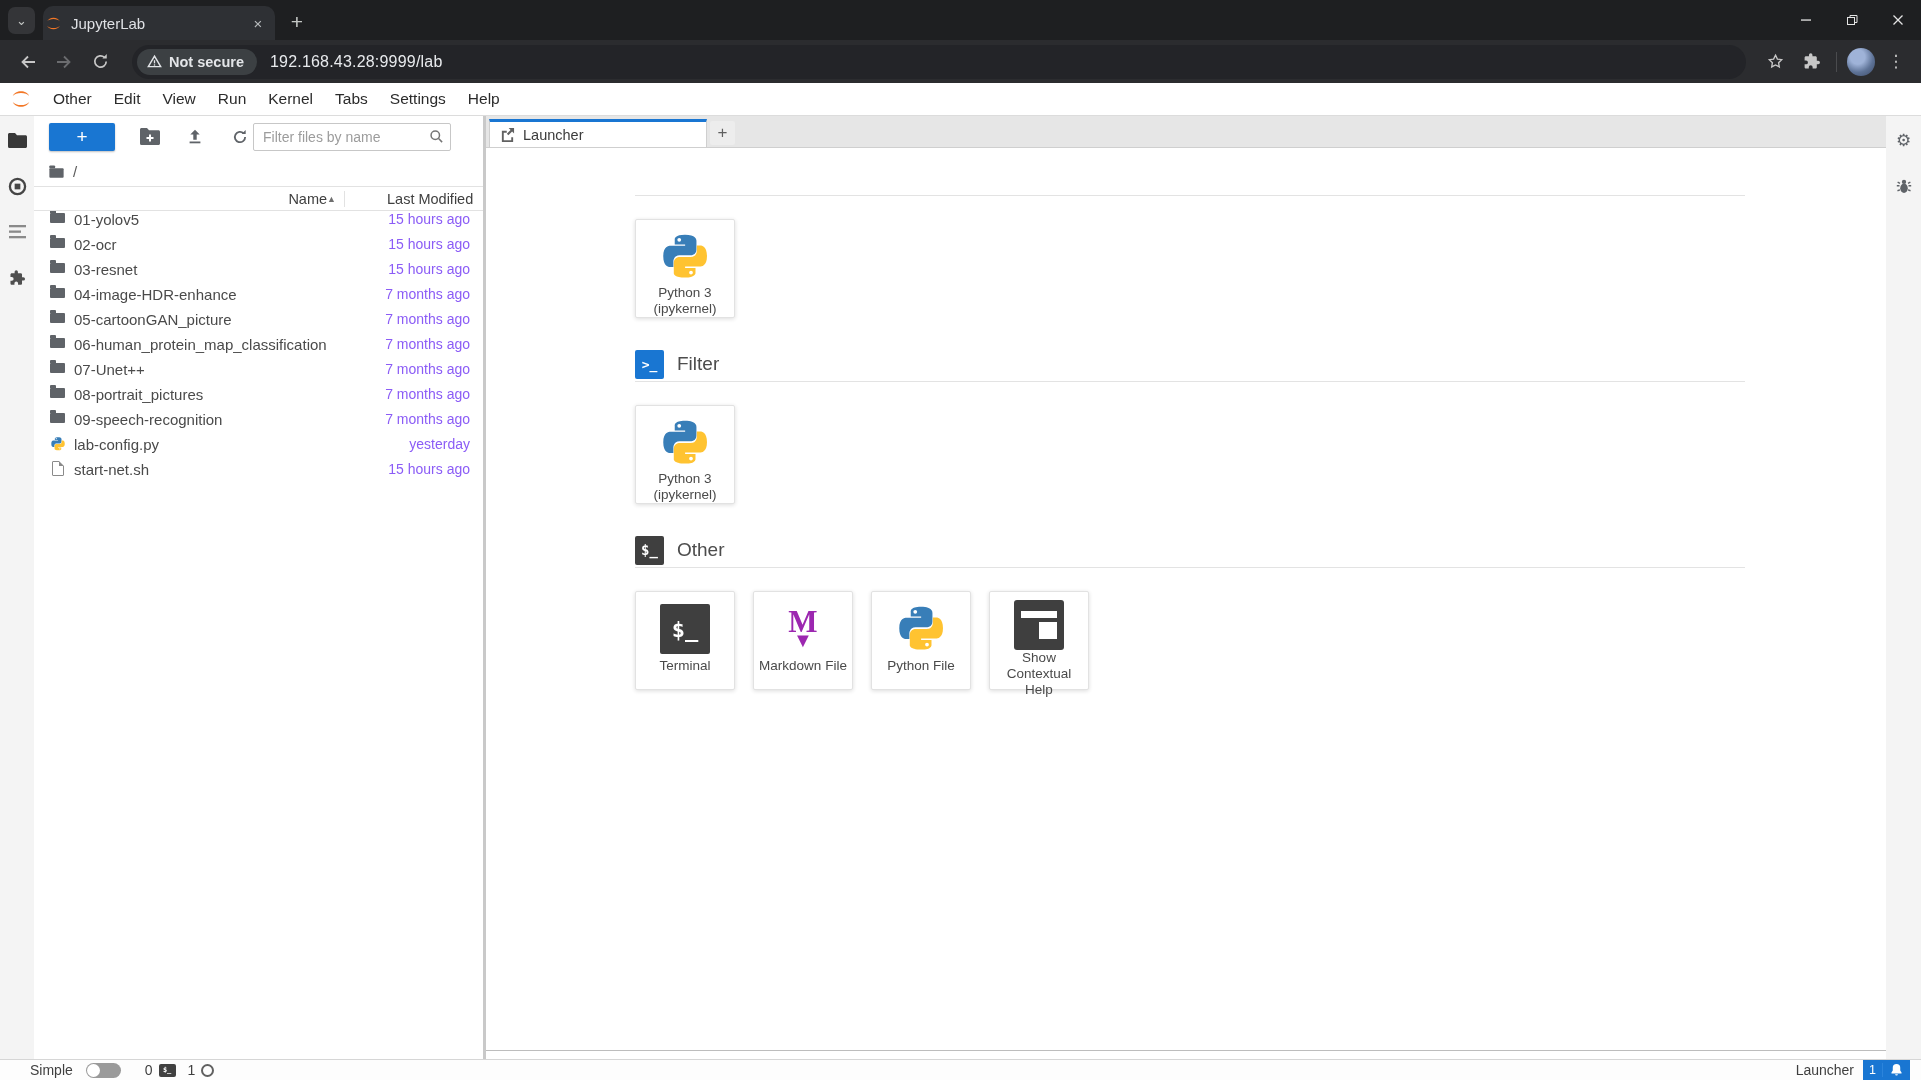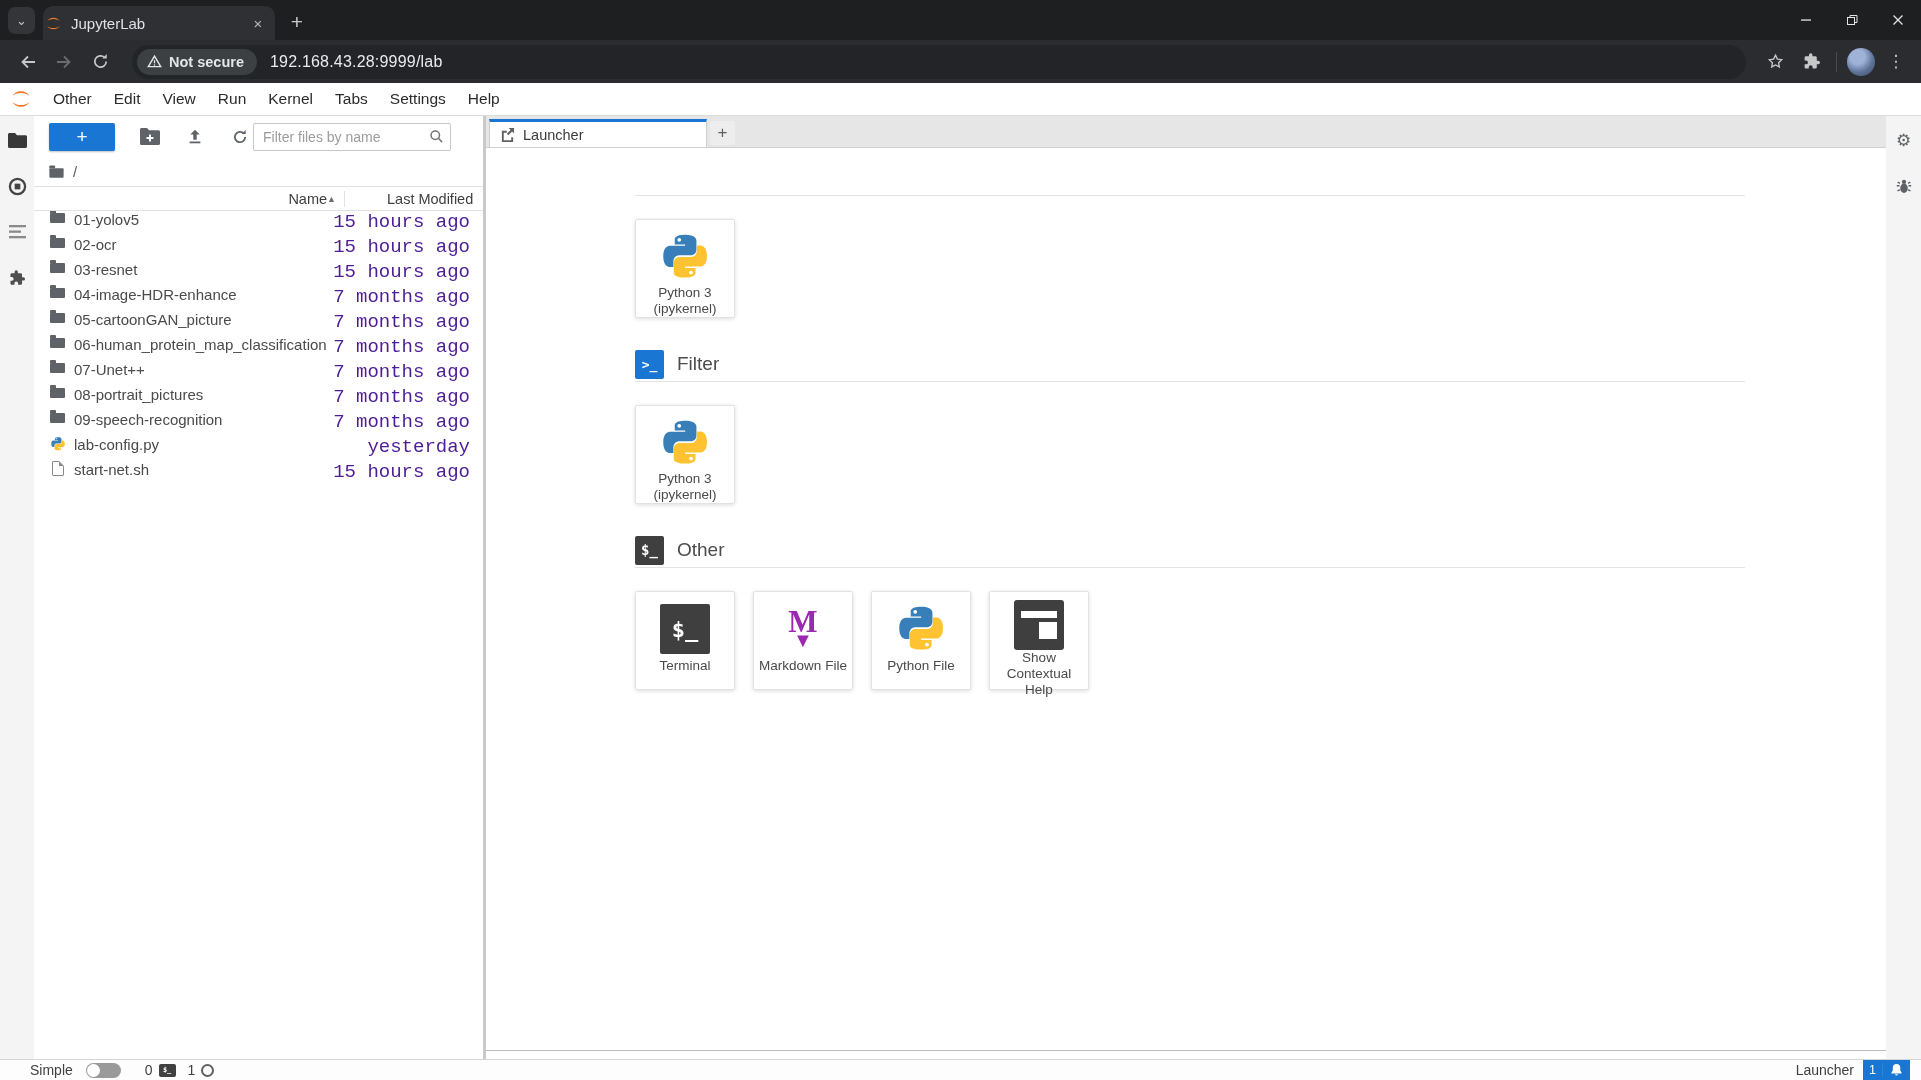--- a/index.html
+++ b/index.html
@@ -58,21 +58,21 @@
   .filter-search { position:absolute; right:7px; top:6px; }
   .fb-breadcrumb { height:29px; display:flex; align-items:center; padding-left:15px; gap:9px; font-size:15px; color:#5a5a5a; }
   .fb-header { height:25px; display:flex; align-items:center; border-top:1px solid #e2e2e2; border-bottom:1px solid #e2e2e2;
                font-size:14.5px; color:#3f3f3f; }
   .fbh-name { flex:0 0 310px; display:flex; align-items:center; justify-content:flex-end; padding:0 8px 0 23px; }
   .sort-asc { font-size:9px; color:#6f6f6f; }
   .fbh-mod { flex:1; border-left:1px solid #e2e2e2; padding-left:42px; }
   .fb-list { flex:1; overflow:hidden; }
   .fb-row { height:25px; display:flex; align-items:flex-start; padding:0 13px 0 15px; font-size:15px; color:#4a4a4a; }
   .fb-row .fb-name { margin-left:8px; white-space:nowrap; }
-  .fb-time { margin-left:auto; font-size:19px; color:#4c1d95; white-space:nowrap;font-family:Liberation Mono, monospace; }
+  .fb-time { margin-left:auto; font-size:14px; color:#8b5cf6; white-space:nowrap; }
   .icon-cell { width:17px; display:flex; justify-content:center; }
   .icon-folder { width:15px; height:10px; background:#5f6368; border-radius:1px; position:relative; margin-top:2px; }
   .icon-folder::before { content:""; position:absolute; top:-3px; left:0; width:6px; height:3px;
                          background:#5f6368; border-radius:1px 1px 0 0; }
   .icon-doc { width:12px; height:15px; border:1.5px solid #8a8a8a; border-radius:1px; position:relative; background:#fff; }
   .icon-doc::before { content:""; position:absolute; right:-1.5px; top:-1.5px; border-style:solid;
                       border-width:0 5px 5px 0; border-color:transparent #fff #8a8a8a transparent; }
 
   .splitter { width:3px; background:#c9c9c9; }
 

